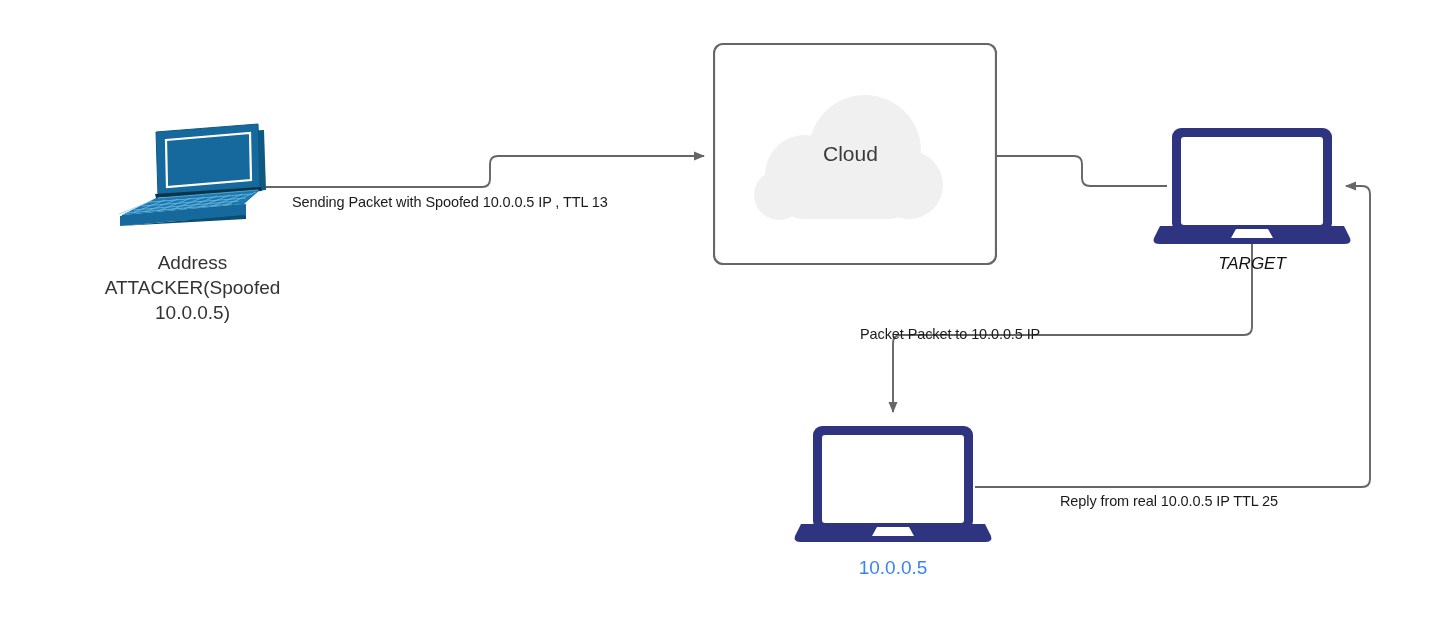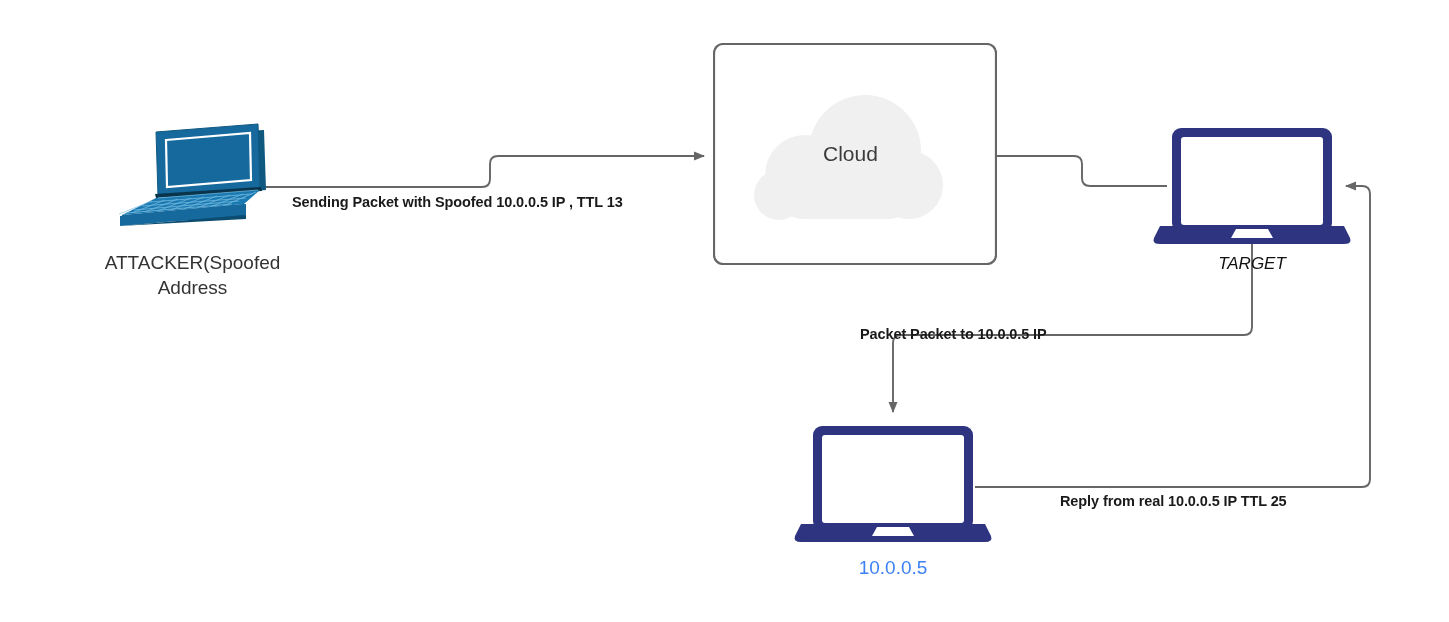--- a/index.html
+++ b/index.html
@@ -45,21 +45,21 @@
     color: #3b82f6;
   }
   .node-label-multi {
     text-align: center;
     font-size: 19px;
     line-height: 25px;
     color: #333333;
   }
   .edge-label {
     font-size: 14.5px;
-    font-weight: bold;
+    font-weight: normal;
     color: #1a1a1a;
     letter-spacing: -0.1px;
   }
   .target-label {
     font-size: 17px;
     font-weight: normal;
     font-style: italic;
     color: #111111;
     text-align: center;
   }
@@ -121,22 +121,23 @@
 
       <polygon points="14,93 136,82 136,90 14,101" fill="#15699c"></polygon>
       <polygon points="14,101 136,90 136,96 14,101" fill="#0f5880"></polygon>
       <rect x="14" y="95" width="122" height="7" fill="#15699c" transform="skewY(-5)"></rect>
       <polygon points="12,94 138,82 138,93 12,104" fill="#15699c"></polygon>
       <polygon points="12,104 138,93 138,97 12,104" fill="#0c4c70"></polygon>
     </svg>
   </div>
 
   <div class="label node-label-multi" style="left:60px; top:250px; width:265px;">
+    <div>Address</div>
     <div>ATTACKER(Spoofed</div>
-    <div>Address</div>
+    <div>10.0.0.5)</div>
   </div>
 
   <div class="node" style="left:713px; top:43px; width:284px; height:262px;">
     <svg width="284" height="222" viewBox="0 0 284 222">
       <rect x="1" y="1" width="282" height="220" rx="9" ry="9" fill="#ffffff" stroke="#666666" stroke-width="2.2"></rect>
       <g fill="#f0f0f0">
         <circle cx="152" cy="108" r="56"></circle>
         <circle cx="92" cy="132" r="40"></circle>
         <circle cx="66" cy="152" r="25"></circle>
         <circle cx="196" cy="142" r="34"></circle>

